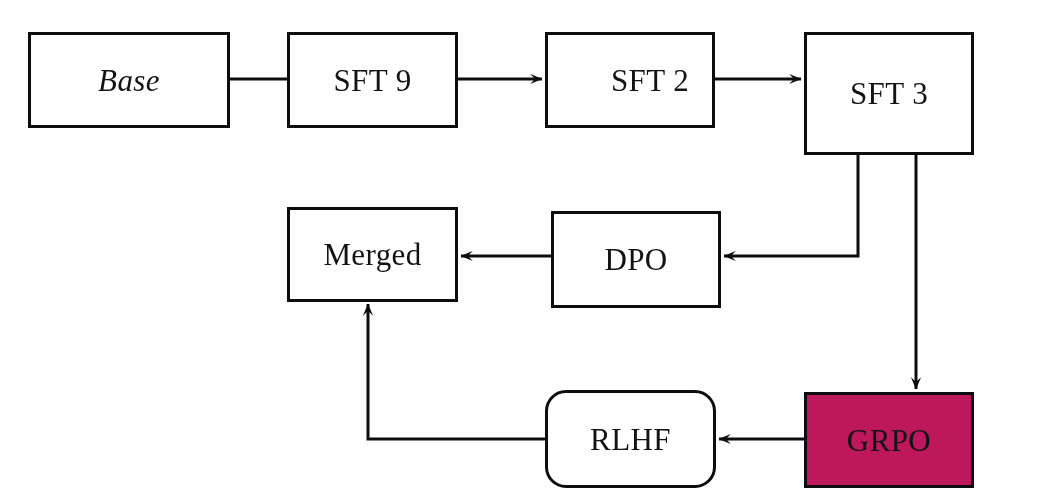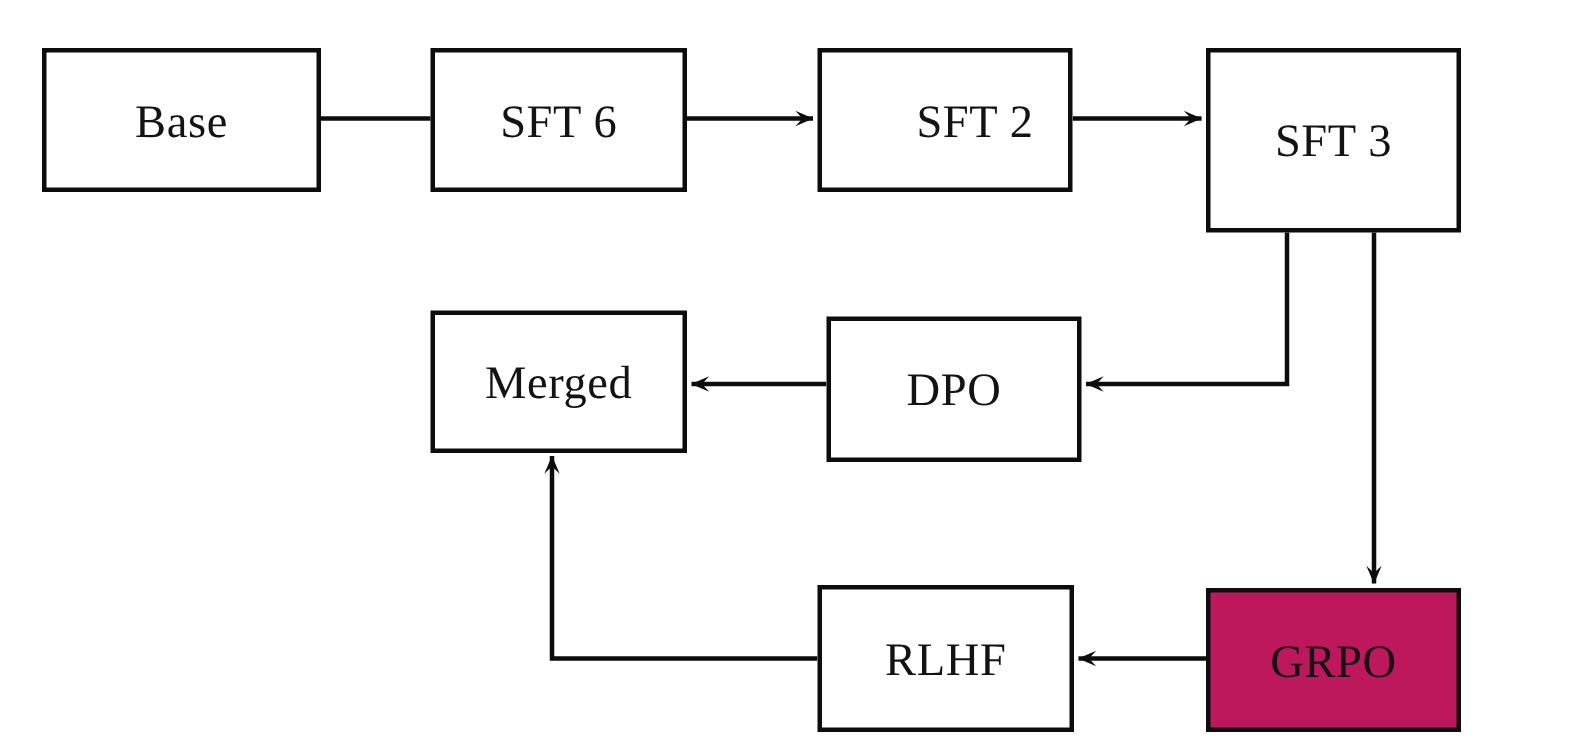--- a/index.html
+++ b/index.html
@@ -71,38 +71,38 @@
       <path marker-end="url(#ah-right)" d="M 458,79 L 542,79" stroke="#0d0d0d" stroke-width="3"></path>
       <path marker-end="url(#ah-right)" d="M 715,79 L 801,79" stroke="#0d0d0d" stroke-width="3"></path>
       <path marker-end="url(#ah-left)" d="M 858,128 L 858,256 L 724,256" stroke="#0d0d0d" stroke-width="3"></path>
       <path marker-end="url(#ah-down)" d="M 916,128 L 916,389" stroke="#0d0d0d" stroke-width="3"></path>
       <path marker-end="url(#ah-left)" d="M 551,256 L 461,256" stroke="#0d0d0d" stroke-width="3"></path>
       <path marker-end="url(#ah-left)" d="M 804,439 L 719,439" stroke="#0d0d0d" stroke-width="3"></path>
       <path marker-end="url(#ah-up)" d="M 545,439 L 368,439 L 368,304" stroke="#0d0d0d" stroke-width="3"></path>
     </g>
   </svg>
 
-  <div class="node" style="left: 28px; top: 32px; width: 186px; height: 96px; border-color: rgb(13, 13, 13); border-width: 3px; background: rgb(255, 255, 255);">
+  <div class="node" style="left: 28px; top: 32px; width: 202px; height: 96px; border-color: rgb(13, 13, 13); border-width: 3px; background: rgb(255, 255, 255); font-style: italic;">
     <span class="node-label" style="color: rgb(19, 19, 19);">Base</span>
   </div>
   <div class="node" style="left: 287px; top: 32px; width: 171px; height: 96px; border-color: rgb(13, 13, 13); border-width: 3px; background: rgb(255, 255, 255);">
-    <span class="node-label" style="color: rgb(19, 19, 19);">SFT 6</span>
+    <span class="node-label" style="color: rgb(19, 19, 19);">SFT 9</span>
   </div>
   <div class="node" style="left: 545px; top: 32px; width: 170px; height: 96px; border-color: rgb(13, 13, 13); border-width: 3px; background: rgb(255, 255, 255);">
     <span class="node-label" style="color: rgb(19, 19, 19); margin-left: 40px;">SFT 2</span>
   </div>
   <div class="node" style="left: 804px; top: 32px; width: 170px; height: 123px; border-color: rgb(13, 13, 13); border-width: 3px; background: rgb(255, 255, 255);">
     <span class="node-label" style="color: rgb(19, 19, 19);">SFT 3</span>
   </div>
   <div class="node" style="left: 287px; top: 207px; width: 171px; height: 95px; border-color: rgb(13, 13, 13); border-width: 3px; background: rgb(255, 255, 255);">
     <span class="node-label" style="color: rgb(19, 19, 19);">Merged</span>
   </div>
   <div class="node" style="left: 551px; top: 211px; width: 170px; height: 97px; border-color: rgb(13, 13, 13); border-width: 3px; background: rgb(255, 255, 255);">
     <span class="node-label" style="color: rgb(19, 19, 19);">DPO</span>
   </div>
-  <div class="node" style="left: 545px; top: 390px; width: 171px; height: 98px; border-color: rgb(13, 13, 13); border-width: 3px; background: rgb(255, 255, 255);">
+  <div class="node" style="left: 545px; top: 390px; width: 171px; height: 98px; border-color: rgb(13, 13, 13); border-width: 3px; background: rgb(255, 255, 255); border-radius: 21px;">
     <span class="node-label" style="color: rgb(19, 19, 19);">RLHF</span>
   </div>
   <div class="node" style="left: 804px; top: 392px; width: 170px; height: 96px; border-color: rgb(13, 13, 13); border-width: 3px; background: #be185d;">
     <span class="node-label" style="color: rgb(19, 19, 19);">GRPO</span>
   </div>
 
 </div>
 
 </body></html>

